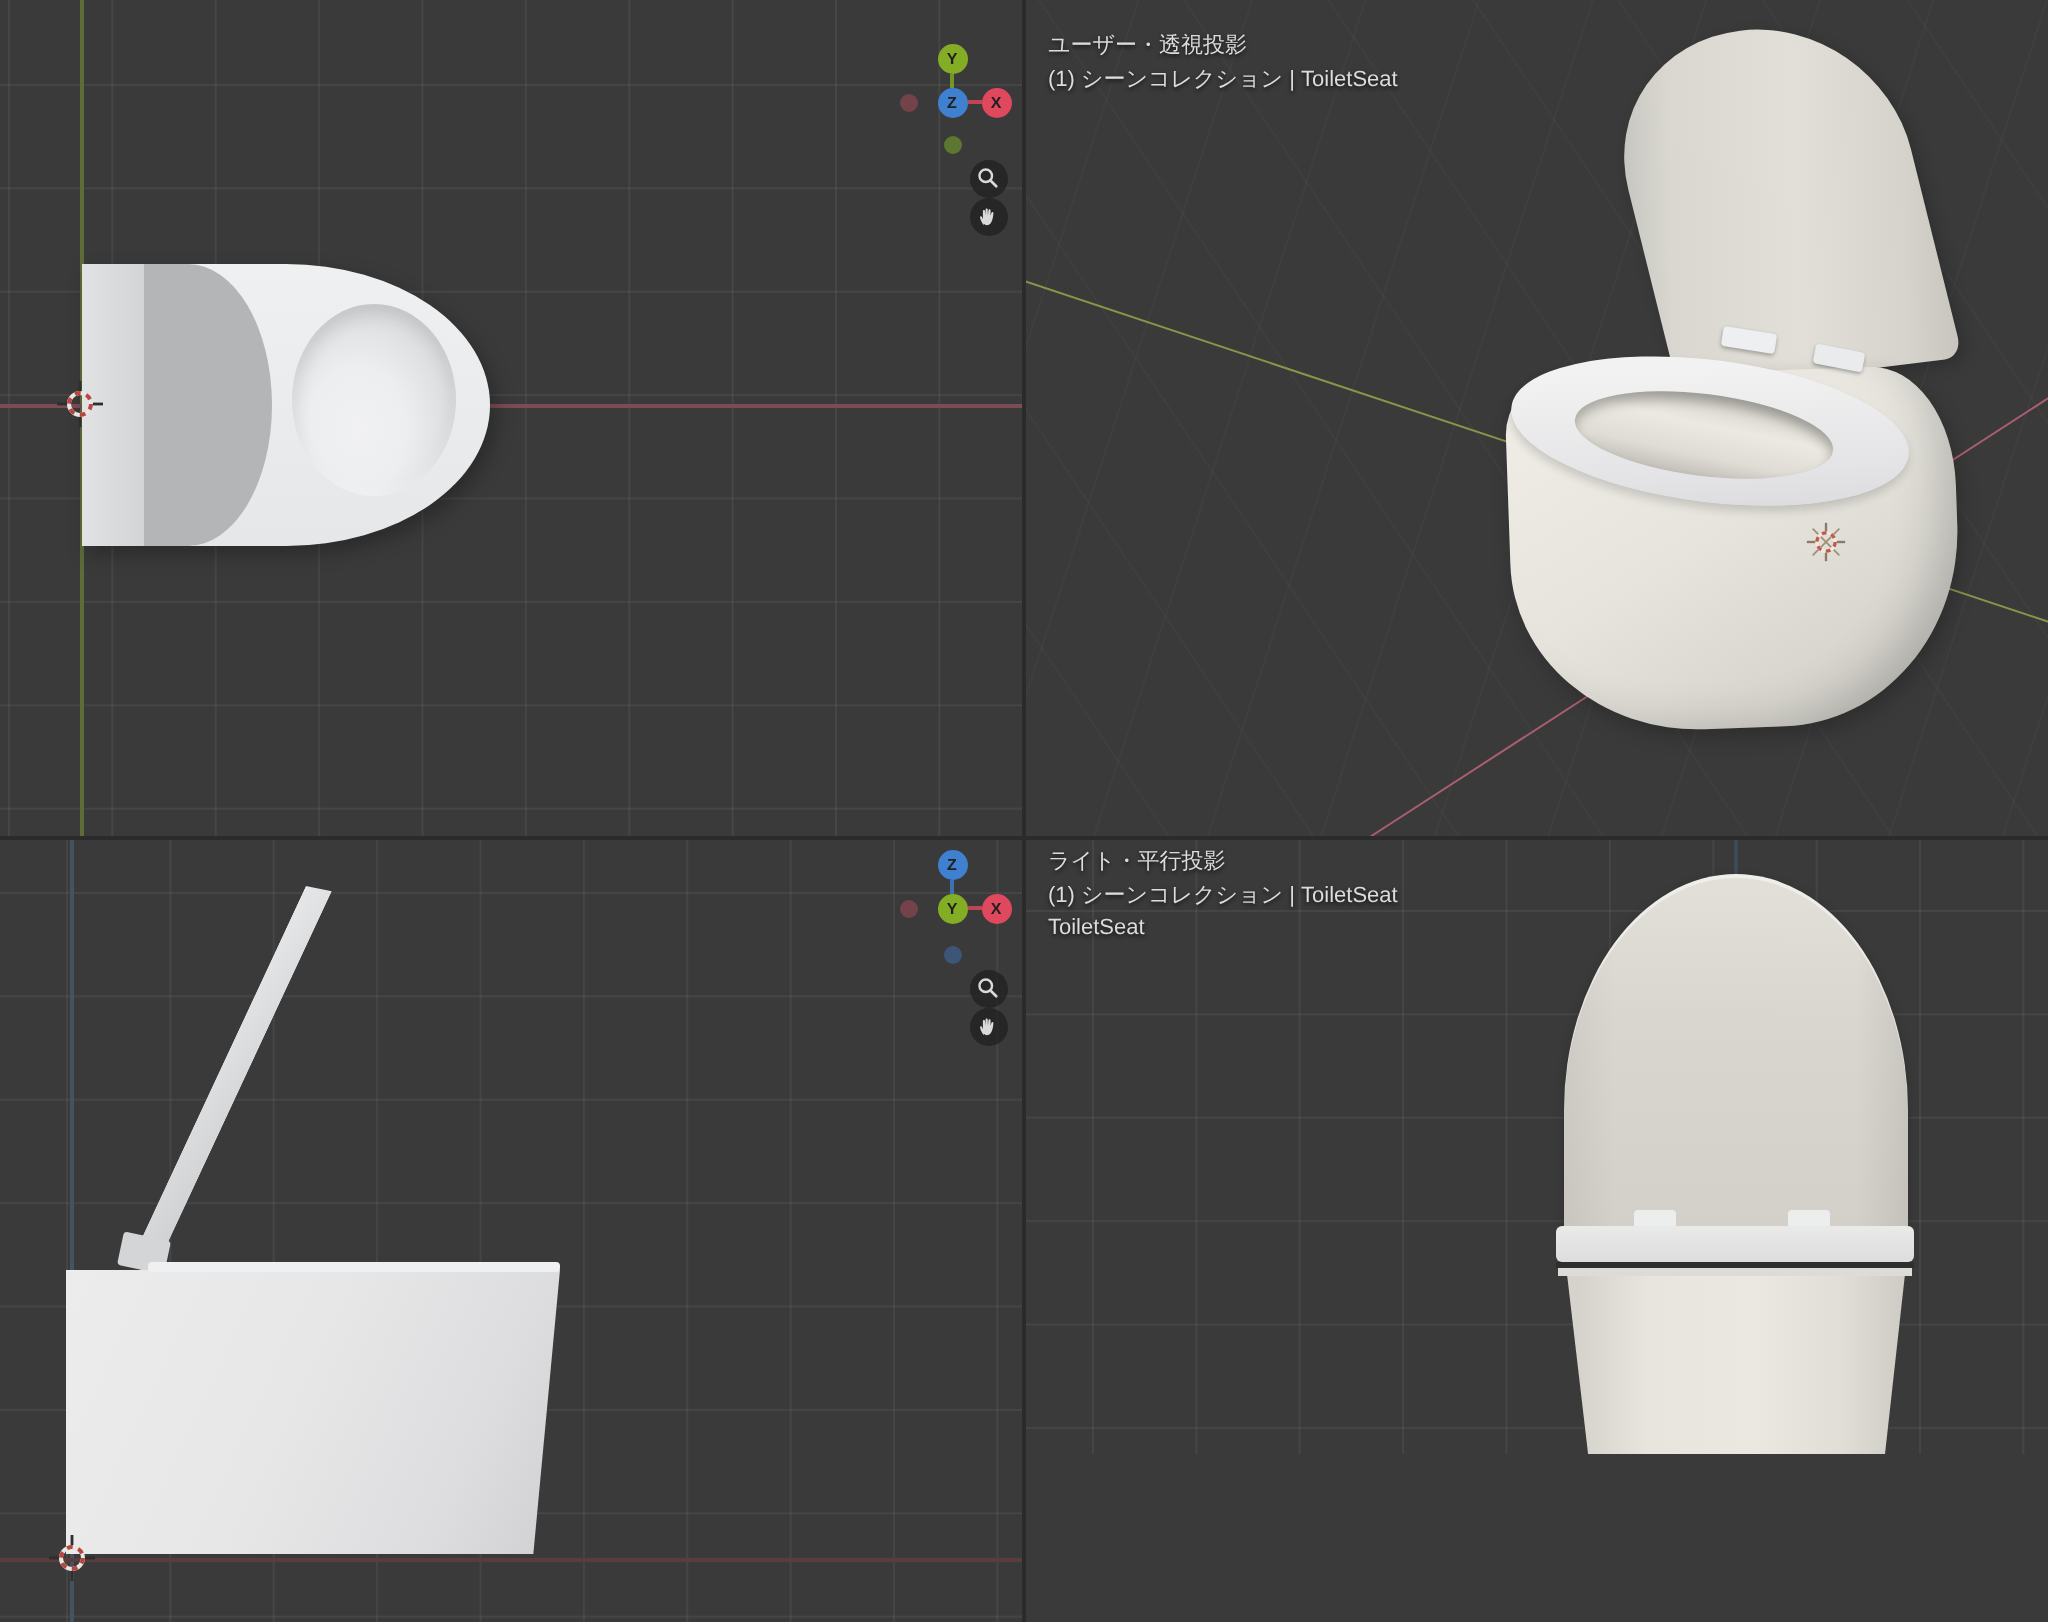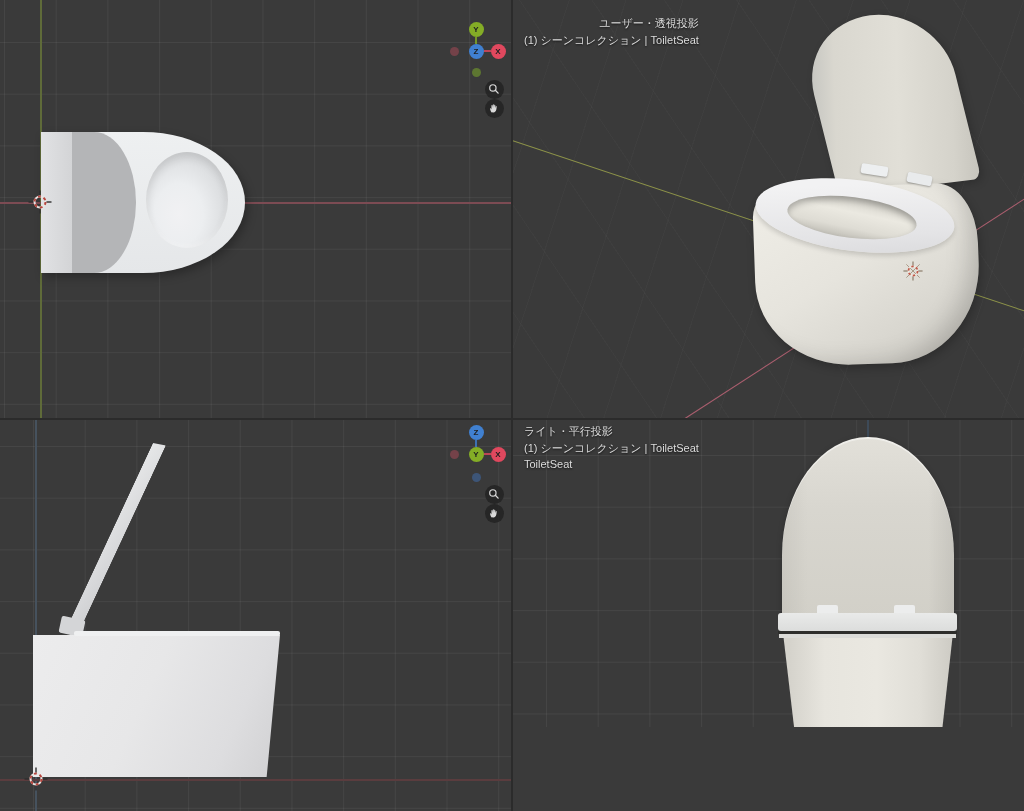--- a/index.html
+++ b/index.html
@@ -159,21 +159,21 @@
       <line x1="12" y1="0.5" x2="12" y2="6" stroke="#8a7a68" stroke-width="1.4"></line>
       <line x1="12" y1="18" x2="12" y2="23.5" stroke="#8a7a68" stroke-width="1.4"></line>
       <line x1="0.5" y1="12" x2="6" y2="12" stroke="#8a7a68" stroke-width="1.4"></line>
       <line x1="18" y1="12" x2="23.5" y2="12" stroke="#8a7a68" stroke-width="1.4"></line>
       <line x1="4" y1="4" x2="20" y2="20" stroke="#a08d77" stroke-width="1"></line>
       <line x1="20" y1="4" x2="4" y2="20" stroke="#a08d77" stroke-width="1"></line>
       <circle cx="12" cy="12" r="5.5" fill="none" stroke="#efe9e0" stroke-width="2"></circle>
       <circle cx="12" cy="12" r="5.5" fill="none" stroke="#c05a4a" stroke-width="2" stroke-dasharray="2.9 2.9"></circle>
     </svg>
 
-    <div class="vhead" style="left:12px;top:15px;text-align:right;">
+    <div class="vhead" style="left:12px;top:15px;">
       <div>ユーザー・透視投影</div>
       <div>(1) シーンコレクション | ToiletSeat</div>
     </div>
   </div>
 
   <div class="q q-bl grid">
     <div class="axis" style="left:35px;top:0;width:1.5px;height:392px;background:#46525e;"></div>
     <div class="axis" style="left:0;top:360px;width:512px;height:2px;background:#5a3c3e;"></div>
 
     <div>

